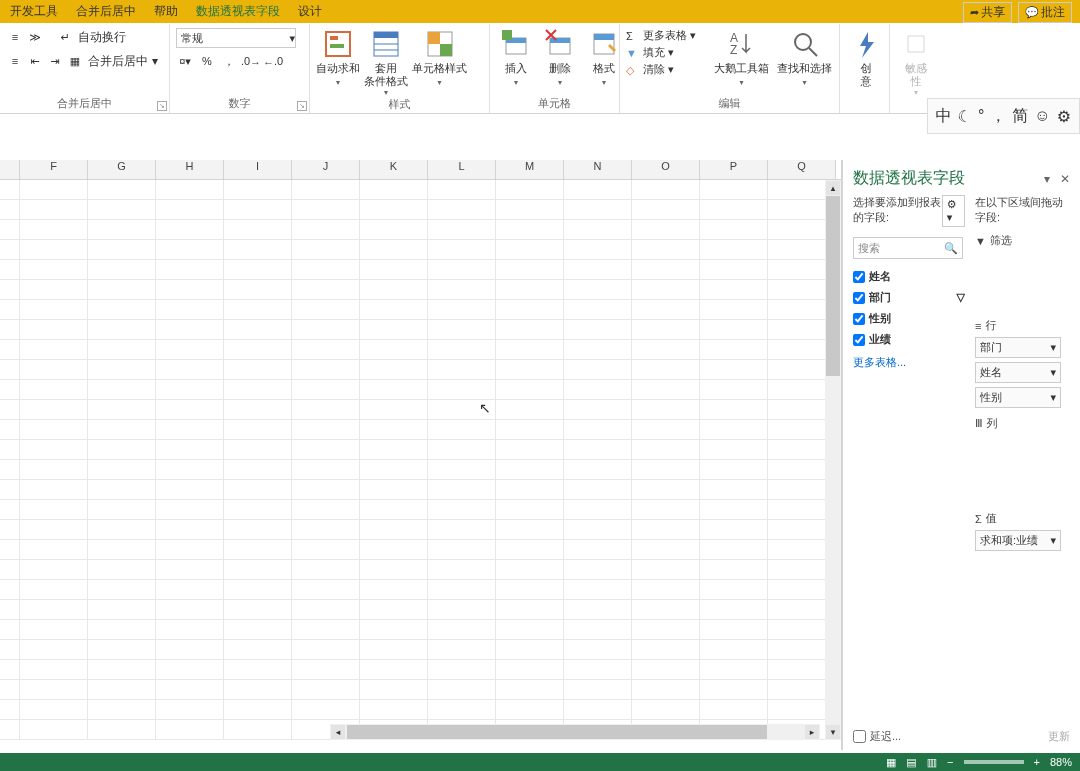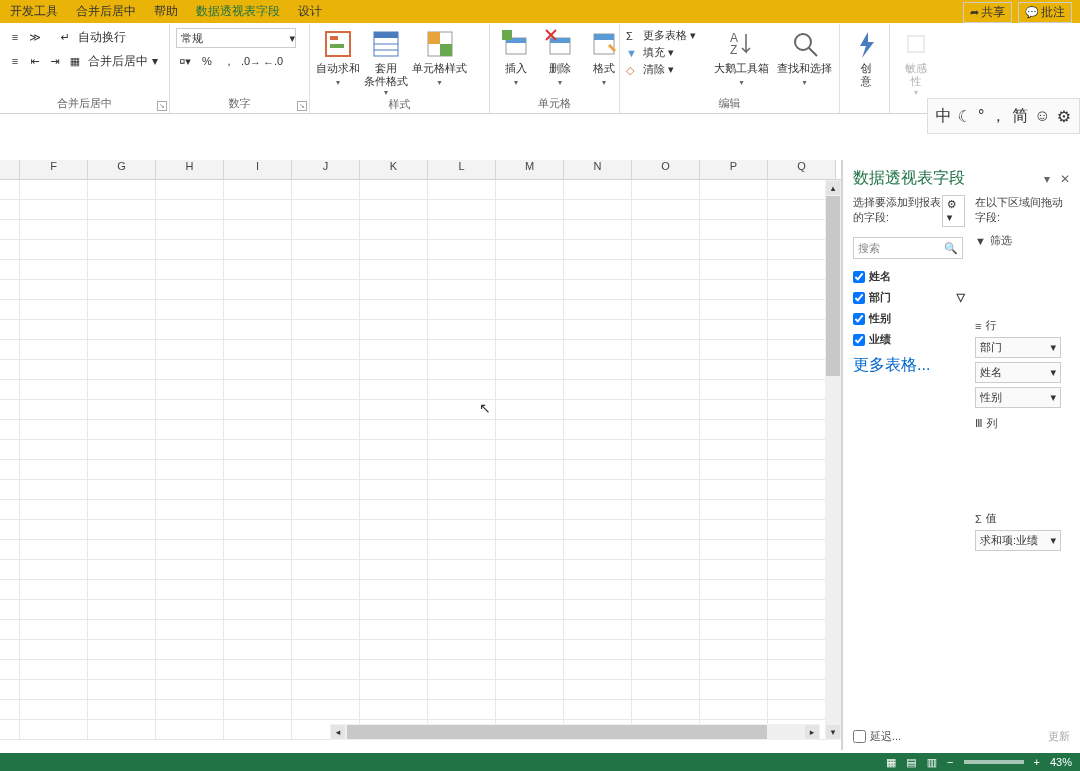--- a/index.html
+++ b/index.html
@@ -55,21 +55,21 @@
 .panel-cols { display: flex; gap: 10px; }
 .pcol-l { width: 112px; }
 .pcol-r { width: 92px; }
 .pdesc { font-size: 11px; color: #444; line-height: 15px; }
 .gear { border: 1px solid #ccc; padding: 2px 4px; display: inline-flex; align-items: center; gap: 2px; font-size: 11px; }
 .psearch { width: 110px; border: 1px solid #ccc; height: 22px; margin-top: 10px; display: flex; align-items: center; padding: 0 4px; justify-content: space-between; color: #888; font-size: 11px; }
 .flist { margin-top: 10px; }
 .fitem { display: flex; align-items: center; gap: 4px; font-size: 11px; margin-bottom: 6px; }
 .fitem input { width: 12px; height: 12px; }
 .fitem.bold { font-weight: bold; }
-.more { color: #0066cc; font-size: 16px; margin-top: 8px; cursor: pointer; }
+.more { color: #0066cc; font-size: 11px; margin-top: 8px; cursor: pointer; }
 
 .zone-lbl { font-size: 11px; color: #444; margin: 8px 0 4px 0; display: flex; align-items: center; gap: 4px; }
 .zone-box { border: 1px solid #ccc; min-height: 20px; width: 86px; margin-bottom: 4px; font-size: 11px; padding: 2px 4px; display: flex; justify-content: space-between; align-items: center; background: #fafafa; }
 
 .panel-bottom { position: absolute; bottom: 6px; left: 10px; right: 10px; display: flex; align-items: center; justify-content: space-between; font-size: 11px; }
 .panel-bottom label { display: flex; align-items: center; gap: 4px; color: #555; }
 .panel-bottom .upd { color: #aaa; }
 
 .status { position: absolute; bottom: 0; left: 0; right: 0; height: 18px; background: #217346; display: flex; justify-content: flex-end; align-items: center; padding-right: 8px; gap: 10px; color: #fff; font-size: 11px; }
 .status .zoom { }
@@ -803,16 +803,16 @@
   </div>
 </div>
 
 <div class="status">
   <span>▦</span>
   <span>▤</span>
   <span>▥</span>
   <span>−</span>
   <span style="width:60px;height:4px;background:#fff;opacity:0.6"></span>
   <span>+</span>
-  <span class="zoom">43%</span>
+  <span class="zoom">88%</span>
 </div>
 
 <div class="cursor">↖</div>
 
 </body></html>

